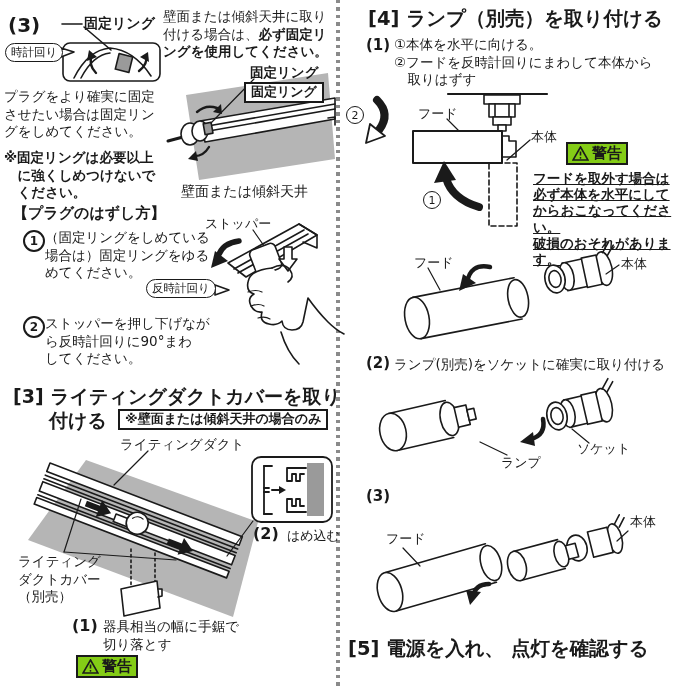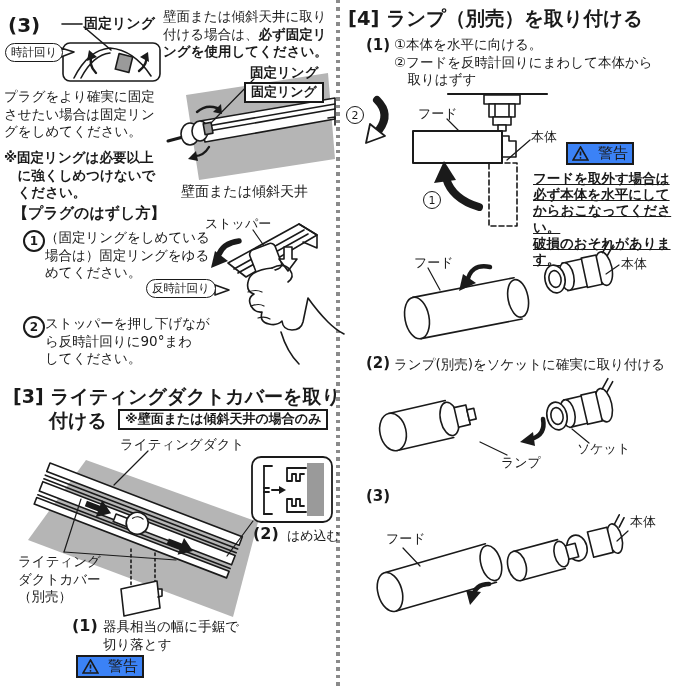--- a/index.html
+++ b/index.html
@@ -8,22 +8,22 @@
   .t{position:absolute;white-space:pre-line;line-height:1.3;}
   .b{font-weight:bold;}.f13{font-size:13px;}.f135{font-size:13.5px;}
   .f14{font-size:14px;}.f15{font-size:15px;}.f16{font-size:16px;}
   .h{font-size:19px;font-weight:bold;white-space:nowrap;}
   .boxed{border:2px solid #1a1a1a;padding:0 5px;background:#fff;white-space:nowrap;}
   .bubble{position:absolute;border:1.5px solid #1a1a1a;border-radius:10px;padding:1px 5px;
           font-size:11.5px;background:#fff;white-space:nowrap;z-index:3;}
   .circ{position:absolute;width:16px;height:16px;border:1.6px solid #1a1a1a;border-radius:50%;
         font-size:11px;display:flex;align-items:center;justify-content:center;background:#fff;z-index:3;}
   .circL{width:18px;height:18px;border-width:2px;font-weight:bold;font-size:12px;}
-  .warnbox{position:absolute;display:flex;align-items:center;gap:9px;border:2.5px solid #1a1a1a;
-           background:#3b82f6;padding:0 4px;font-weight:normal;font-size:15px;white-space:nowrap;z-index:3;}
+  .warnbox{position:absolute;display:flex;align-items:center;gap:3px;border:2.5px solid #1a1a1a;
+           background:#84cc16;padding:0 4px;font-weight:bold;font-size:15px;white-space:nowrap;z-index:3;}
   .divider{position:absolute;top:0;left:336px;width:3.5px;height:690px;
            background-image:repeating-linear-gradient(#8a8a8a 0 3.5px,transparent 3.5px 7.5px);}
   svg.art{position:absolute;left:0;top:0;z-index:1;}
   .t,.boxed-abs{z-index:2;}
 </style>
 </head>
 <body>
 
 <div id="stage">
 
@@ -267,21 +267,21 @@
 
   <div class="warnbox" style="left:76px;top:655px;">
     <svg width="17" height="15" viewBox="0 0 17 15">
         <path d="M8.5,1 L16,14 H1 Z" fill="none" stroke="#1a1a1a" stroke-width="1.6"></path>
         <line x1="8.5" y1="5.5" x2="8.5" y2="9.5" stroke="#1a1a1a" stroke-width="1.6"></line>
         <circle cx="8.5" cy="11.8" r="0.9" fill="#1a1a1a"></circle>
       </svg>
     <span>警告</span>
   </div>
 
-  <div class="t h" style="left:348px;top:6px;font-size:19.5px;">[4] ランプ（別売）を取り付ける</div>
+  <div class="t h" style="left:368px;top:6px;font-size:19.5px;">[4] ランプ（別売）を取り付ける</div>
   <div class="t b f15" style="left:366px;top:36px;">(1)</div>
   <div class="t f135" style="left:394px;top:36px;">①本体を水平に向ける。
 ②フードを反時計回りにまわして本体から
 　取りはずす</div>
 
   <div class="circ" style="left:346px;top:106px;">2</div>
   <div class="t f13" style="left:418px;top:106px;">フード</div>
   <div class="t f13" style="left:531px;top:129px;">本体</div>
   <div class="circ" style="left:423px;top:191px;">1</div>
 
@@ -305,14 +305,15 @@
   <div class="t f135" style="left:394px;top:356px;">ランプ(別売)をソケットに確実に取り付ける</div>
 
   <div class="t f13" style="left:577px;top:441px;">ソケット</div>
   <div class="t f13" style="left:501px;top:455px;">ランプ</div>
 
   <div class="t b f15" style="left:366px;top:487px;">(3)</div>
 
   <div class="t f13" style="left:386px;top:531px;">フード</div>
   <div class="t f13" style="left:630px;top:514px;">本体</div>
 
+  <div class="t h" style="left:348px;top:636px;font-size:19.5px;">[5] 電源を入れ、 点灯を確認する</div>
 
 </div>
 
 </body></html>

